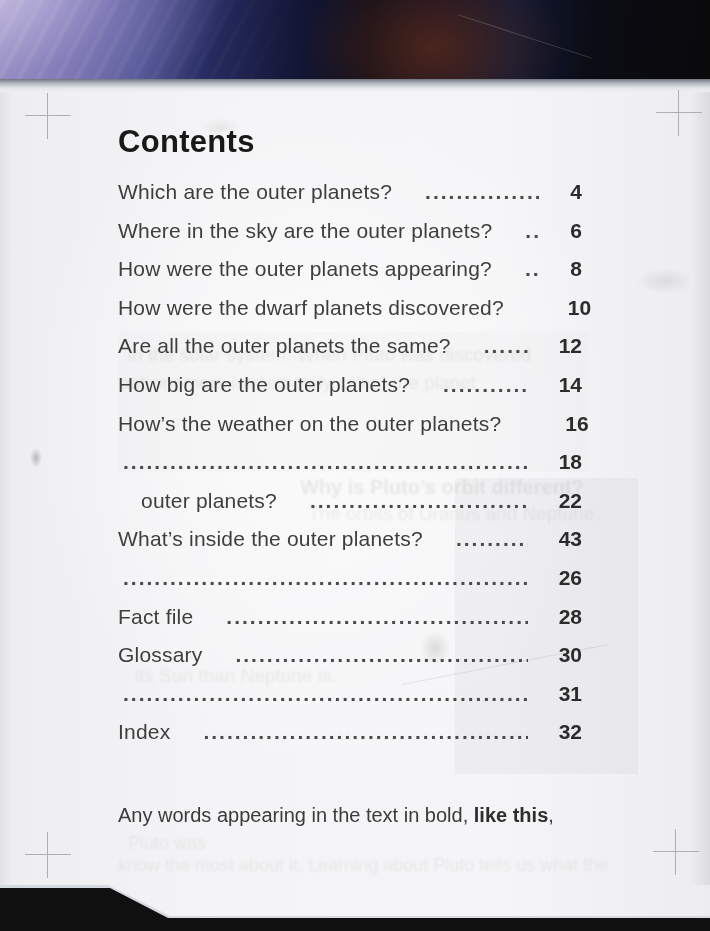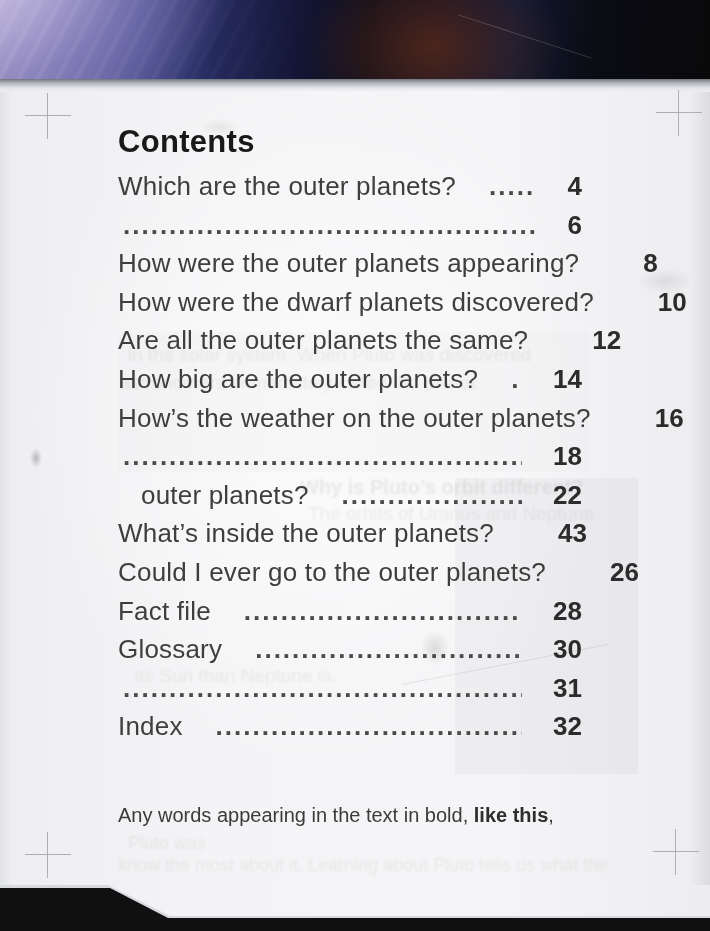--- a/index.html
+++ b/index.html
@@ -38,21 +38,21 @@
   .crop::before { content:""; position:absolute; left:0; right:0; top:22px; height:1px; background:#afafb2; }
   .crop::after  { content:""; position:absolute; top:0; bottom:0; left:22px; width:1px; background:#afafb2; }
   .crop-tl { left:25px; top:93px; }
   .crop-tr { left:656px; top:90px; }
   .crop-bl { left:25px; top:832px; }
   .crop-br { left:653px; top:829px; }
 
   
   .content { position:absolute; left:118px; top:124px; width:464px; }
   .title { font-size:31px; font-weight:bold; color:#191919; letter-spacing:0.3px; margin:0 0 20px 0; }
-  .toc-row { display:flex; align-items:flex-end; height:22px; margin-bottom:16.6px; font-size:26px; color:#3e3e3e;gap:28px; }
+  .toc-row { display:flex; align-items:flex-start; height:22px; margin-bottom:16.6px; font-size:21px; color:#3e3e3e;gap:28px; }
   .toc-label { white-space:nowrap; letter-spacing:0.2px; }
   .toc-leader { flex:1 1 auto; overflow:hidden; white-space:nowrap; letter-spacing:2px;
     color:#4a4a4a; margin:0 3px 0 5px; font-weight:600; }
   .toc-num { flex:0 0 auto; font-weight:bold; color:#2c2c2c; text-align:right; }
   .toc-row.wrap-first { margin-bottom:13px; }
   .toc-row.wrap-second .toc-label { padding-left:23px; }
 
   .note { position:absolute; left:118px; top:800px; width:444px; font-size:20px;
     line-height:30px; color:#3b3b3b; margin:0; }
   .note strong { color:#2e2e2e; }
@@ -117,20 +117,21 @@
   <div class="content">
     <h1 class="title">Contents</h1>
     <div id="toc">
   <div class="toc-row">
     <span class="toc-label">Which are the outer planets?</span>
     <span class="toc-leader">..........................................................................................</span>
     <span class="toc-num">4</span>
   </div>
 
   <div class="toc-row">
+    <span class="toc-label">Where in the sky are the outer planets?</span>
     <span class="toc-leader">..........................................................................................</span>
     <span class="toc-num">6</span>
   </div>
 
   <div class="toc-row">
     <span class="toc-label">How were the outer planets appearing?</span>
     <span class="toc-leader">..........................................................................................</span>
     <span class="toc-num">8</span>
   </div>
 
@@ -170,21 +171,20 @@
     <span class="toc-num">22</span>
   </div>
 
   <div class="toc-row">
     <span class="toc-label">What’s inside the outer planets?</span>
     <span class="toc-leader">..........................................................................................</span>
     <span class="toc-num">43</span>
   </div>
 
   <div class="toc-row">
-    <span class="toc-label">Could I ever go to the outer planets?</span>
     <span class="toc-leader">..........................................................................................</span>
     <span class="toc-num">26</span>
   </div>
 
   <div class="toc-row">
     <span class="toc-label">Fact file</span>
     <span class="toc-leader">..........................................................................................</span>
     <span class="toc-num">28</span>
   </div>
 

